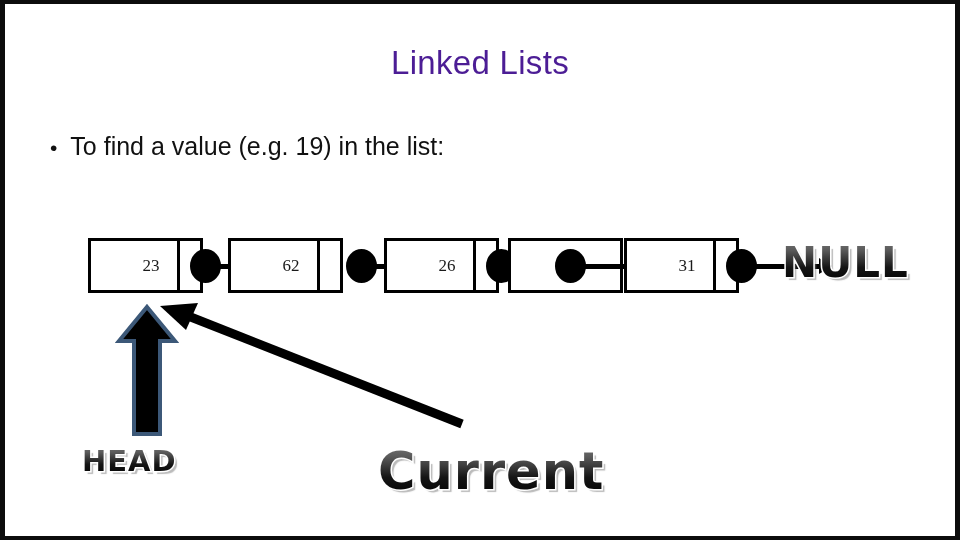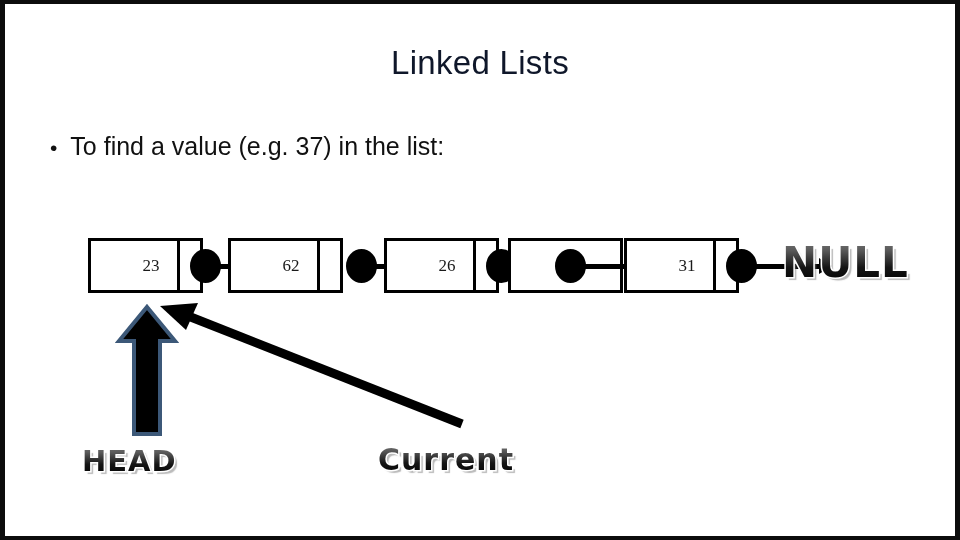--- a/index.html
+++ b/index.html
@@ -33,21 +33,21 @@
 
   
   #title {
     position: absolute;
     left: 0;
     top: 44px;
     width: 960px;
     text-align: center;
     font-size: 33px;
     font-weight: 400;
-    color: #0f172a;
+    color: #4c1d95;
     letter-spacing: 0.3px;
     font-family: "Liberation Sans", sans-serif;
   }
 
   
   #bullet-row {
     position: absolute;
     left: 50px;
     top: 132px;
     display: flex;
@@ -149,42 +149,42 @@
     color: #111111;
   }
 
   #null-label { left: 782px; top: 238px; }
   #null-label .wordart-stroke, #null-label .wordart-fill { font-size: 42px; }
 
   #head-label { left: 82px; top: 444px; }
   #head-label .wordart-stroke, #head-label .wordart-fill { font-size: 29px; }
 
   #current-label { left: 378px; top: 442px; }
-  #current-label .wordart-stroke, #current-label .wordart-fill { font-size: 30px; }
+  #current-label .wordart-stroke, #current-label .wordart-fill { font-size: 51px; }
 
   
   #arrow-layer {
     position: absolute;
     left: 0; top: 0;
     width: 960px;
     height: 540px;
     pointer-events: none;
   }
 </style>
 </head>
 <body>
 
 <div id="slide">
   <div id="slide-inner">
 
     <div id="title">Linked Lists</div>
 
     <div id="bullet-row">
       <span id="bullet-dot">•</span>
-      <span id="bullet-text">To find a value (e.g. 37) in the list:</span>
+      <span id="bullet-text">To find a value (e.g. 19) in the list:</span>
     </div>
 
     <div class="node" id="node-0" style="left:88px;">
       <div class="node-value">23</div>
       <div class="node-ptr">
         <div class="node-dot"></div>
         <div class="node-arrow" style="left:37px; width:72px;"></div>
       </div>
     </div>
 

